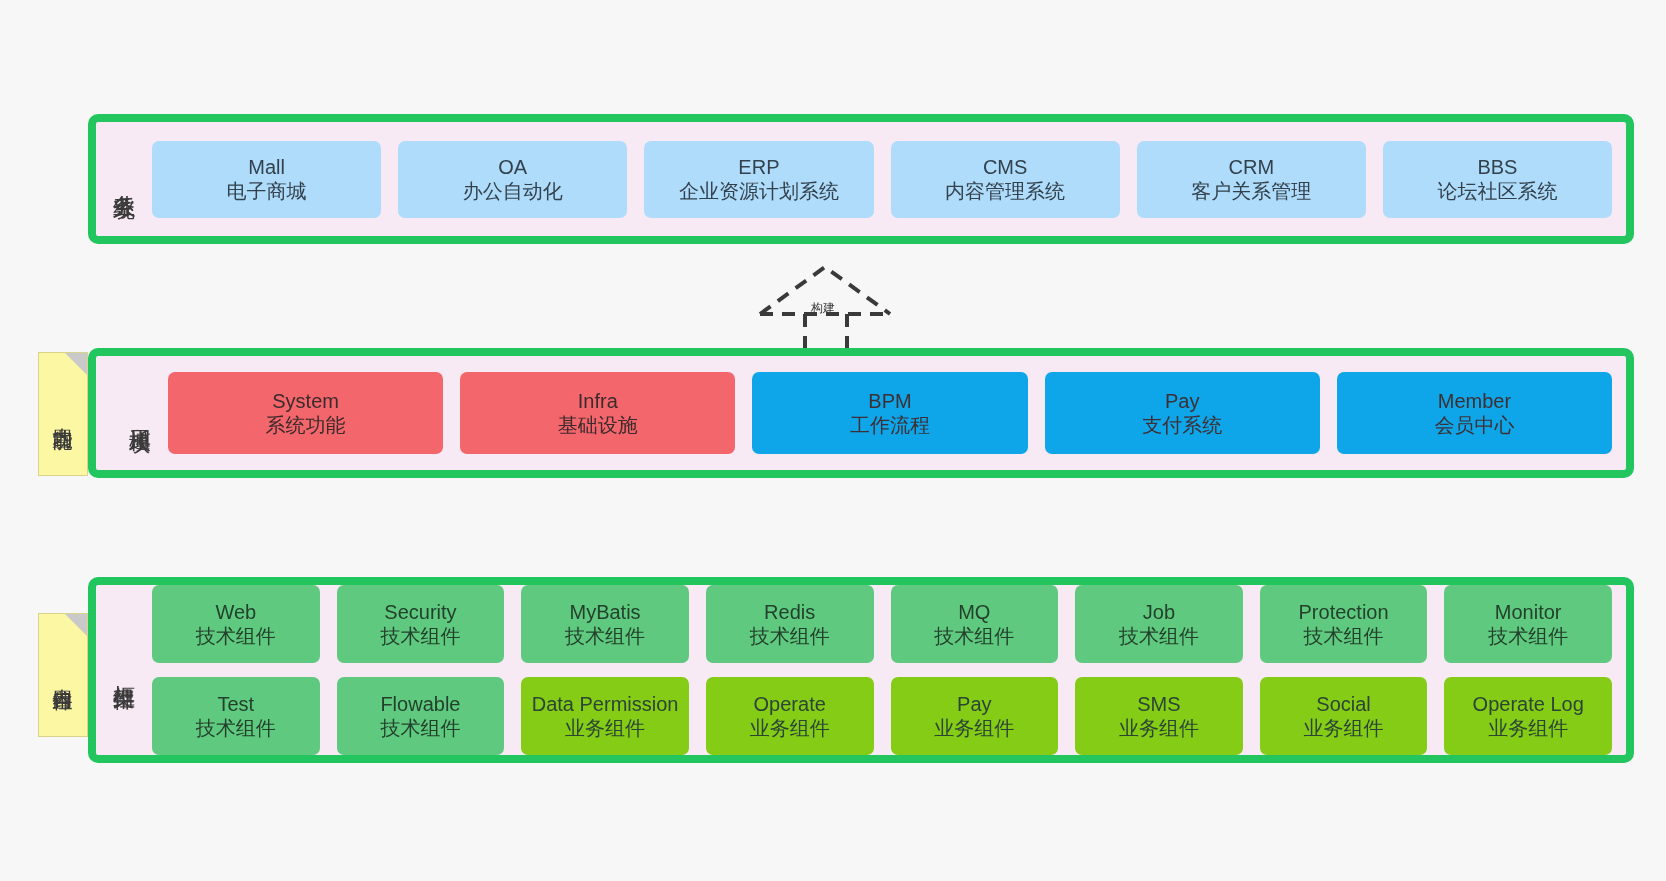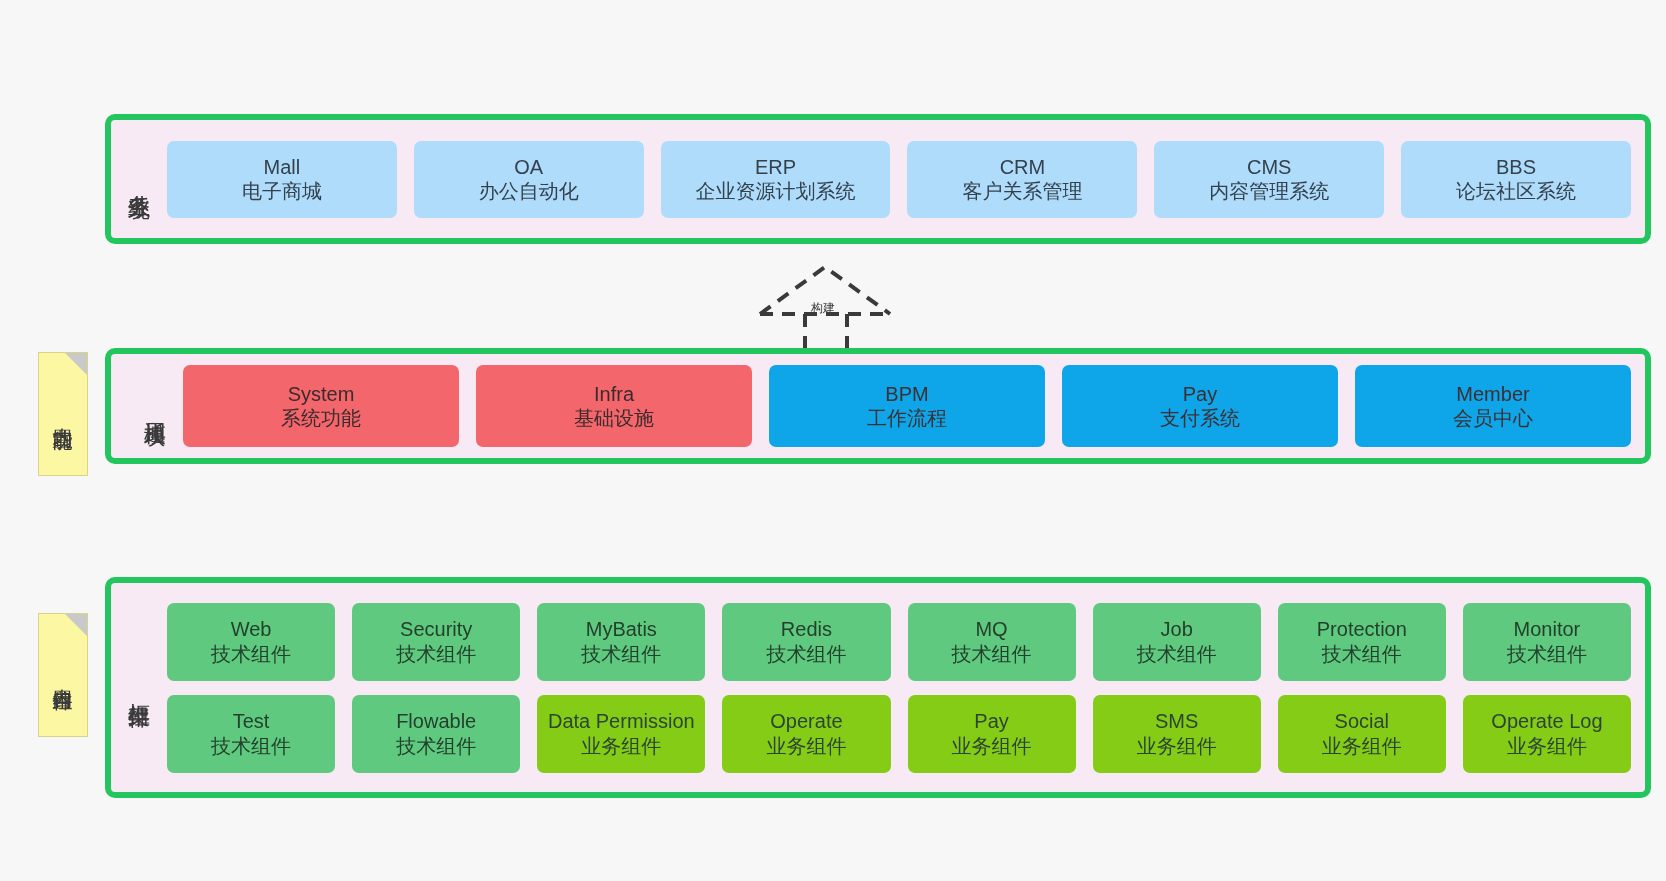--- a/index.html
+++ b/index.html
@@ -20,26 +20,25 @@
   .canvas {
     position: absolute;
     inset: 0;
   }
 
   
   .section {
     position: absolute;
     box-sizing: border-box;
     background: #f8eaf4;
-    border: 6px solid #22c55e;
+    border: 8px solid #22c55e;
     border-radius: 10px;
     display: flex;
     flex-direction: row;
     align-items: stretch;
-    margin-left: 17px;
   }
 
   .section-label {
     flex: 0 0 auto;
     width: 56px;
     display: flex;
     align-items: center;
     justify-content: center;
     font-size: 22px;
     line-height: 1.18;
@@ -156,26 +155,26 @@
         </div>
         <div class="card card-blue">
           <span class="t1">OA</span>
           <span class="t2">办公自动化</span>
         </div>
         <div class="card card-blue">
           <span class="t1">ERP</span>
           <span class="t2">企业资源计划系统</span>
         </div>
         <div class="card card-blue">
+          <span class="t1">CMS</span>
+          <span class="t2">内容管理系统</span>
+        </div>
+        <div class="card card-blue">
           <span class="t1">CRM</span>
           <span class="t2">客户关系管理</span>
-        </div>
-        <div class="card card-blue">
-          <span class="t1">CMS</span>
-          <span class="t2">内容管理系统</span>
         </div>
         <div class="card card-blue">
           <span class="t1">BBS</span>
           <span class="t2">论坛社区系统</span>
         </div>
       </div>
     </div>
   </div>
 
   <div class="connector" style="left:755px; top:262px; width:160px; height:88px;">
@@ -187,21 +186,21 @@
         <path d="M 92 52 L 92 86"></path>
       </g>
     </svg>
     <span class="connector-label" style="left:56px; top:40px;">构建</span>
   </div>
 
   <div class="note" style="left:38px; top:352px; height:124px;">
     <span class="note-text">内置功能</span>
   </div>
 
-  <div class="section" style="left:88px; top:348px; width:1546px; height:116px;padding-left:16px;">
+  <div class="section" style="left:88px; top:348px; width:1546px; height:130px;padding-left:16px;">
     <div class="section-label">通用模块</div>
     <div class="section-body">
       <div class="row">
         <div class="card card-red">
           <span class="t1">System</span>
           <span class="t2">系统功能</span>
         </div>
         <div class="card card-red">
           <span class="t1">Infra</span>
           <span class="t2">基础设施</span>
@@ -220,21 +219,21 @@
         </div>
       </div>
     </div>
   </div>
 
 
   <div class="note" style="left:38px; top:613px; height:124px;">
     <span class="note-text">内置组件</span>
   </div>
 
-  <div class="section" style="left:88px; top:577px; width:1546px; height:221px;">
+  <div class="section" style="left:88px; top:577px; width:1546px; height:186px;">
     <div class="section-label">框架组件</div>
     <div class="section-body">
 
       <div class="row">
         <div class="card card-green">
           <span class="t1">Web</span>
           <span class="t2">技术组件</span>
         </div>
         <div class="card card-green">
           <span class="t1">Security</span>

